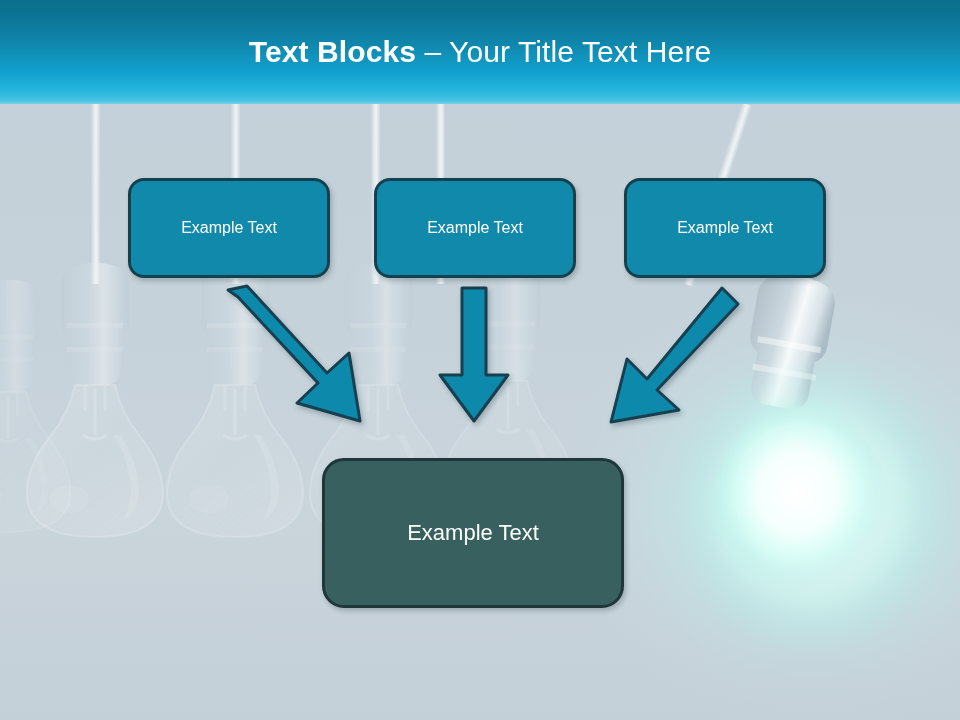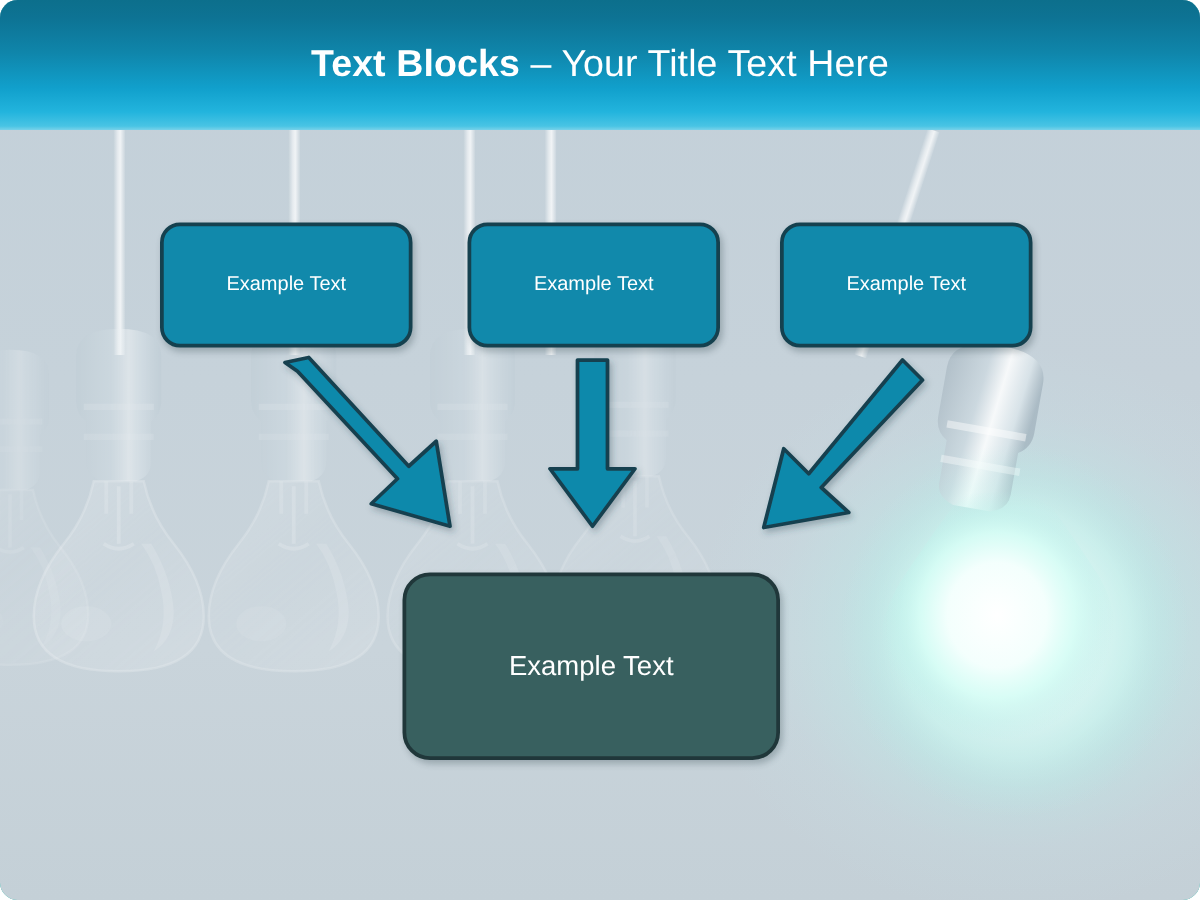--- a/index.html
+++ b/index.html
@@ -11,21 +11,20 @@
   body {
     font-family: "Liberation Sans", sans-serif;
   }
 
   .slide {
     position: relative;
     width: 960px;
     height: 720px;
     overflow: hidden;
     background: #14b8a6;
-    border-radius: 14px;
   }
 
   
   .photo-bg {
     position: absolute;
     inset: 0;
     background:
       radial-gradient(ellipse 340px 300px at 812px 505px,
           rgba(196,255,245,0.85) 0%,
           rgba(186,243,238,0.45) 32%,

